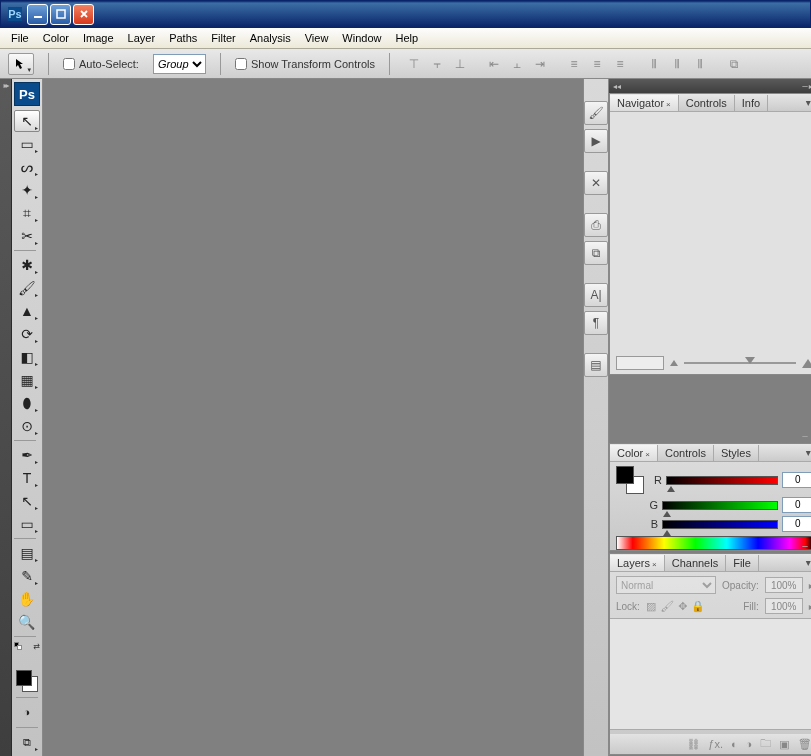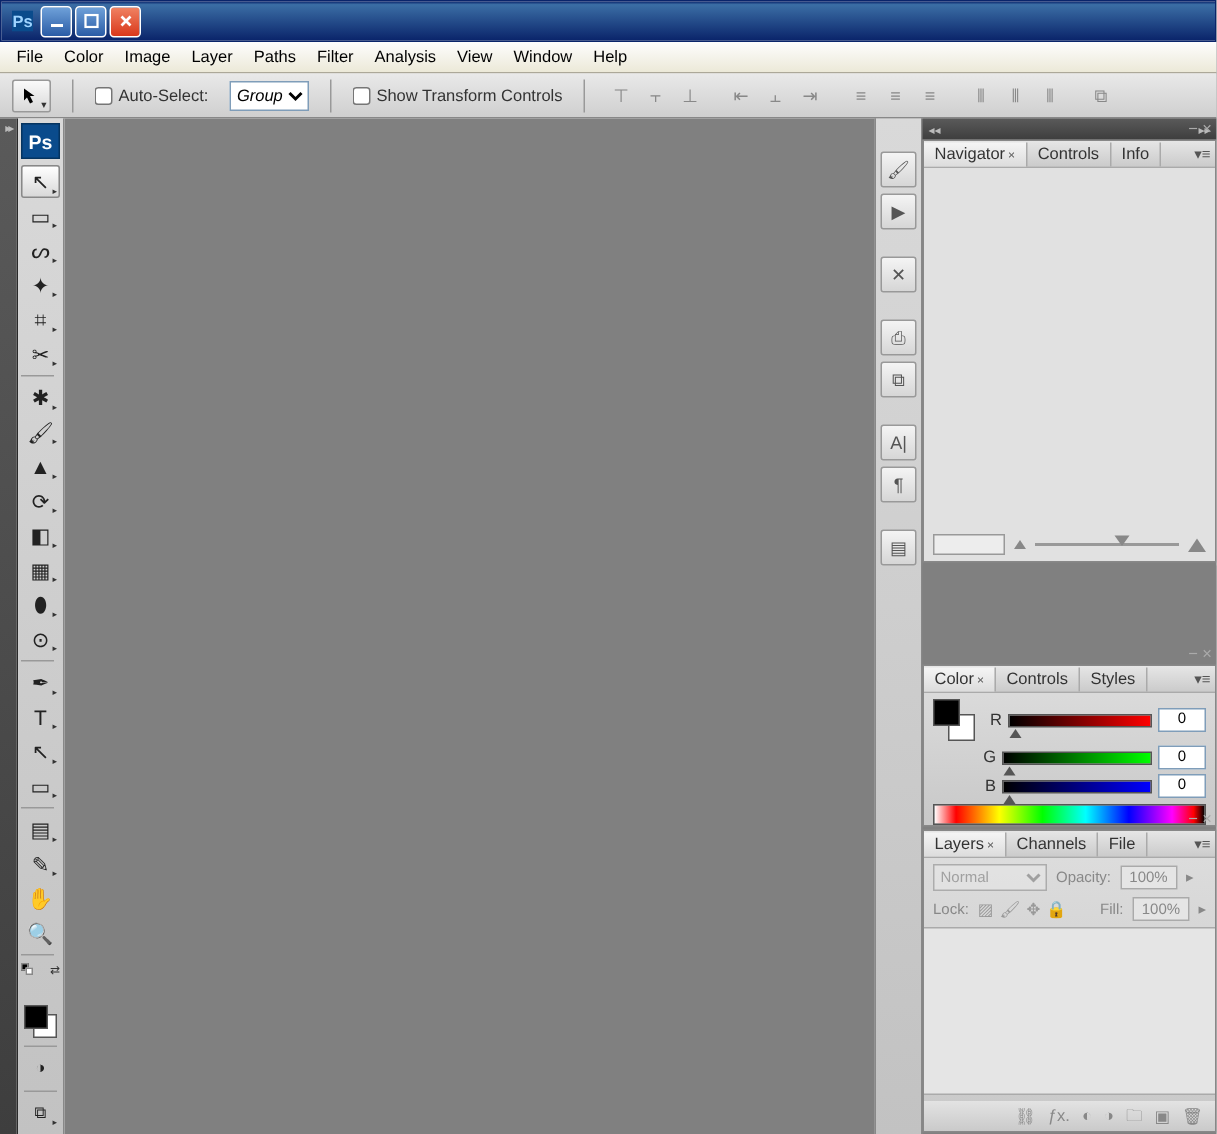--- a/index.html
+++ b/index.html
@@ -87,21 +87,21 @@
 .color-body .slide{ flex:1; height:9px; border:1px solid #555; position:relative; }
 .color-body .slide.r{ background:linear-gradient(90deg,#000,#f00); }
 .color-body .slide.g{ background:linear-gradient(90deg,#000,#0f0); }
 .color-body .slide.b{ background:linear-gradient(90deg,#000,#00f); }
 .color-body .slide .th{ position:absolute; left:0; top:9px; width:0; height:0; border-left:4px solid transparent; border-right:4px solid transparent; border-bottom:6px solid #555; }
 .color-body .val{ width:32px; height:16px; border:1px solid #7f9db9; background:#fff; text-align:center; line-height:14px; font-size:10px; }
 .color-body .spectrum{ height:14px; margin-top:4px; background:linear-gradient(90deg,#fff 0%,#f00 8%,#ff0 24%,#0f0 40%,#0ff 56%,#00f 72%,#f0f 88%,#f00 96%,#000 100%); border:1px solid #555; }
 
 .layers-body{ padding:4px 6px; }
 .layers-body .row{ display:flex; align-items:center; gap:6px; margin-bottom:4px; }
-.layers-body select{ width:76px; height:18px; border:1px solid #999; background:#e5e5e5; color:#888; font-size:10px; }
+.layers-body select{ width:100px; height:18px; border:1px solid #999; background:#e5e5e5; color:#888; font-size:10px; }
 .layers-body .lbl{ color:#888; font-size:10px; }
 .layers-body .pct{ width:38px; height:16px; border:1px solid #aaa; background:#e5e5e5; color:#888; font-size:10px; display:flex; align-items:center; justify-content:center; }
 .layers-body .lock-icons{ display:flex; gap:4px; color:#999; font-size:11px; }
 .layers-body .list{ height:112px; background:#e5e5e5; border-top:1px solid #aaa; border-bottom:1px solid #aaa; margin:2px -6px 0 -6px; }
 .layers-foot{ height:20px; display:flex; align-items:center; justify-content:flex-end; gap:8px; padding:0 8px; color:#888; font-size:11px; background:linear-gradient(#e3e3e3,#cacaca); }
 .layers-foot span{ cursor:default; }
 
 svg{ display:block; }
 </style>
 </head>

